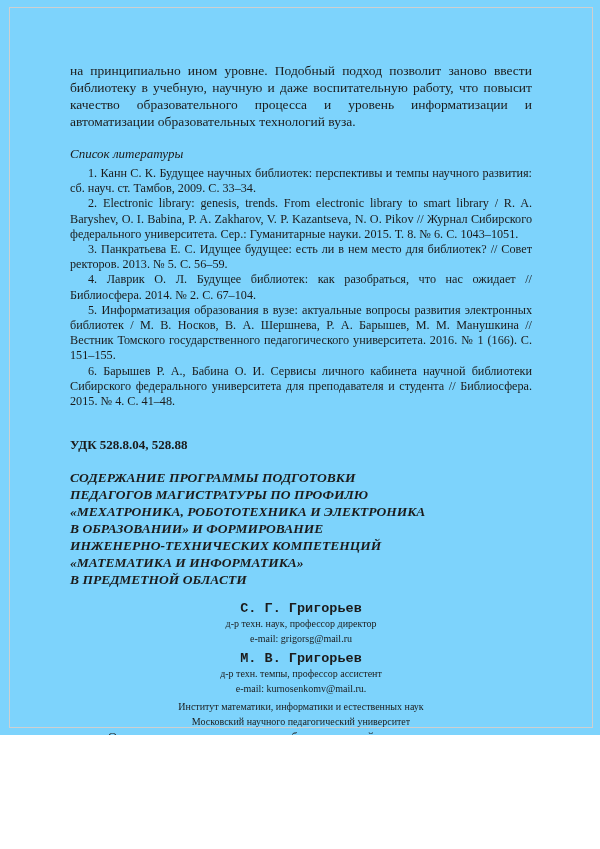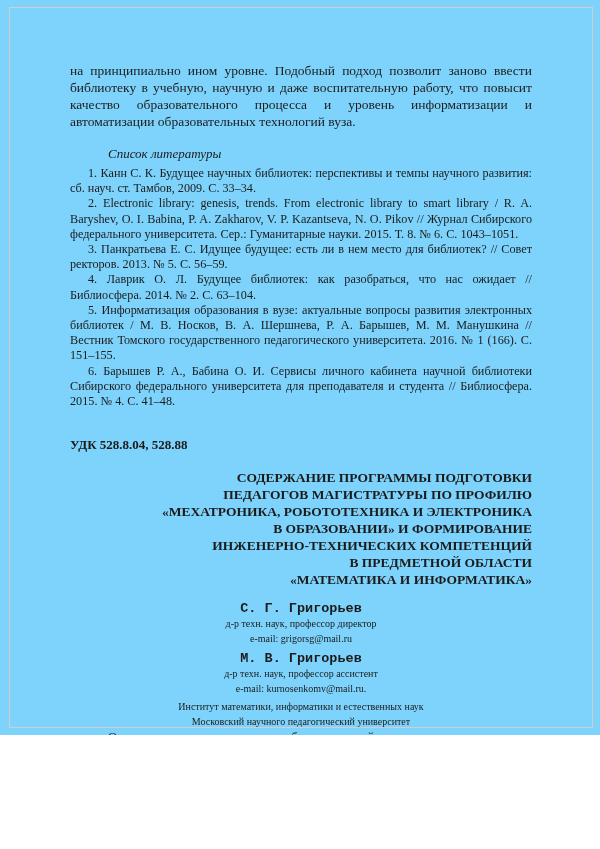--- a/index.html
+++ b/index.html
@@ -33,41 +33,41 @@
   }
   p { margin: 0; }
   .body-par {
     font-size: 13.5px;
     line-height: 17px;
     text-align: justify;
   }
   .refs-heading {
     margin-top: 16px;
     margin-bottom: 4px;
-    margin-left: 38px;
     font-style: italic;
     font-size: 13px;
   }
   .ref {
     font-size: 12.2px;
     line-height: 15.2px;
     text-align: justify;
     text-indent: 18px;
   }
   .udc {
     margin-top: 28px;
     font-weight: bold;
     font-size: 13px;
   }
   .title {
     margin-top: 16px;
-    text-align: right;
+    text-align: left;
     font-weight: bold;
     font-size: 13.5px;
     line-height: 17px;
+    font-style: italic;
   }
   .authors {
     margin-top: 13px;
     text-align: center;
   }
   .author-name {
     font-weight: bold;
     font-size: 13.5px;
     line-height: 16px;
     margin-top: 5px;
@@ -110,43 +110,43 @@
 
   <div class="content">
 
     <p class="body-par">на принципиально ином уровне. Подобный подход позволит заново ввести библиотеку в учебную, научную и даже воспитательную работу, что повысит качество образовательного процесса и уровень информатизации и автоматизации образовательных технологий вуза.</p>
 
     <p class="refs-heading">Список литературы</p>
 
     <p class="ref">1. Канн С. К. Будущее научных библиотек: перспективы и темпы научного развития: сб. науч. ст. Тамбов, 2009. С. 33–34.</p>
     <p class="ref">2. Electronic library: genesis, trends. From electronic library to smart library / R. A. Baryshev, O. I. Babina, P. A. Zakharov, V. P. Kazantseva, N. O. Pikov // Журнал Сибирского федерального университета. Сер.: Гуманитарные науки. 2015. Т. 8. № 6. С. 1043–1051.</p>
     <p class="ref">3. Панкратьева Е. С. Идущее будущее: есть ли в нем место для библиотек? // Совет ректоров. 2013. № 5. С. 56–59.</p>
-    <p class="ref">4. Лаврик О. Л. Будущее библиотек: как разобраться, что нас ожидает // Библиосфера. 2014. № 2. С. 63–104.</p>
+    <p class="ref">4. Лаврик О. Л. Будущее библиотек: как разобраться, что нас ожидает // Библиосфера. 2014. № 2. С. 67–104.</p>
     <p class="ref">5. Информатизация образования в вузе: актуальные вопросы развития электронных библиотек / М. В. Носков, В. А. Шершнева, Р. А. Барышев, М. М. Манушкина // Вестник Томского государственного педагогического университета. 2016. № 1 (166). С. 151–155.</p>
     <p class="ref">6. Барышев Р. А., Бабина О. И. Сервисы личного кабинета научной библиотеки Сибирского федерального университета для преподавателя и студента // Библиосфера. 2015. № 4. С. 41–48.</p>
 
     <p class="udc">УДК 528.8.04, 528.88</p>
 
     <div class="title">
       <div>СОДЕРЖАНИЕ ПРОГРАММЫ ПОДГОТОВКИ</div>
       <div>ПЕДАГОГОВ МАГИСТРАТУРЫ ПО ПРОФИЛЮ</div>
       <div>«МЕХАТРОНИКА, РОБОТОТЕХНИКА И ЭЛЕКТРОНИКА</div>
       <div>В ОБРАЗОВАНИИ» И ФОРМИРОВАНИЕ</div>
       <div>ИНЖЕНЕРНО-ТЕХНИЧЕСКИХ КОМПЕТЕНЦИЙ</div>
+      <div>«МАТЕМАТИКА И ИНФОРМАТИКА»</div>
       <div>В ПРЕДМЕТНОЙ ОБЛАСТИ</div>
-      <div>«МАТЕМАТИКА И ИНФОРМАТИКА»</div>
     </div>
 
     <div class="authors">
       <p class="author-name">С. Г. Григорьев</p>
       <p class="author-role">д-р техн. наук, профессор директор</p>
       <p class="author-email">e-mail: grigorsg@mail.ru</p>
 
       <p class="author-name">М. В. Григорьев</p>
-      <p class="author-role">д-р техн. наук, профессор ассистент</p>
+      <p class="author-role">д-р техн. темпы, профессор ассистент</p>
       <p class="author-email">e-mail: kurnosenkomv@mail.ru.</p>
 
       <div class="affil-block">
         <p class="affil">Институт математики, информатики и естественных наук</p>
         <p class="affil">Московский научного педагогический университет</p>
       </div>
     </div>
 
     <p class="abstract">Описаны подходы к подготовке образовательной программы по направлению 44.04.01 «Педагогическое образование», профиль – «Мехатроника, робототехника и электроника в образовании», квалификация – магистр.</p>
 

